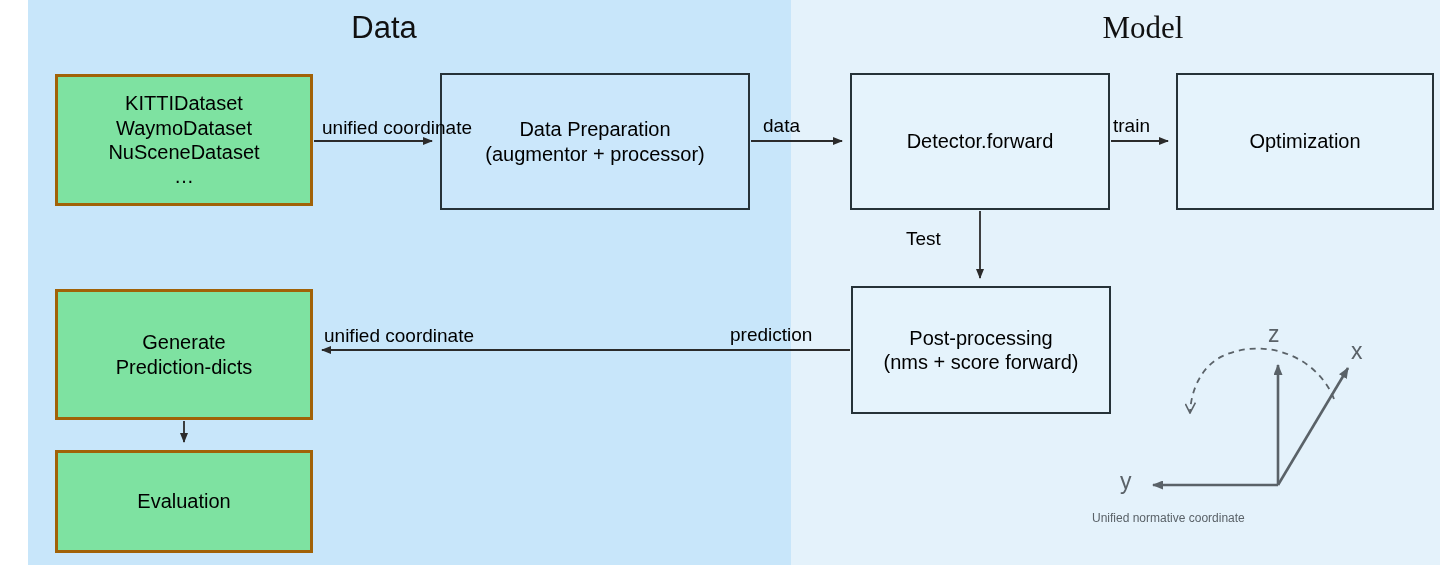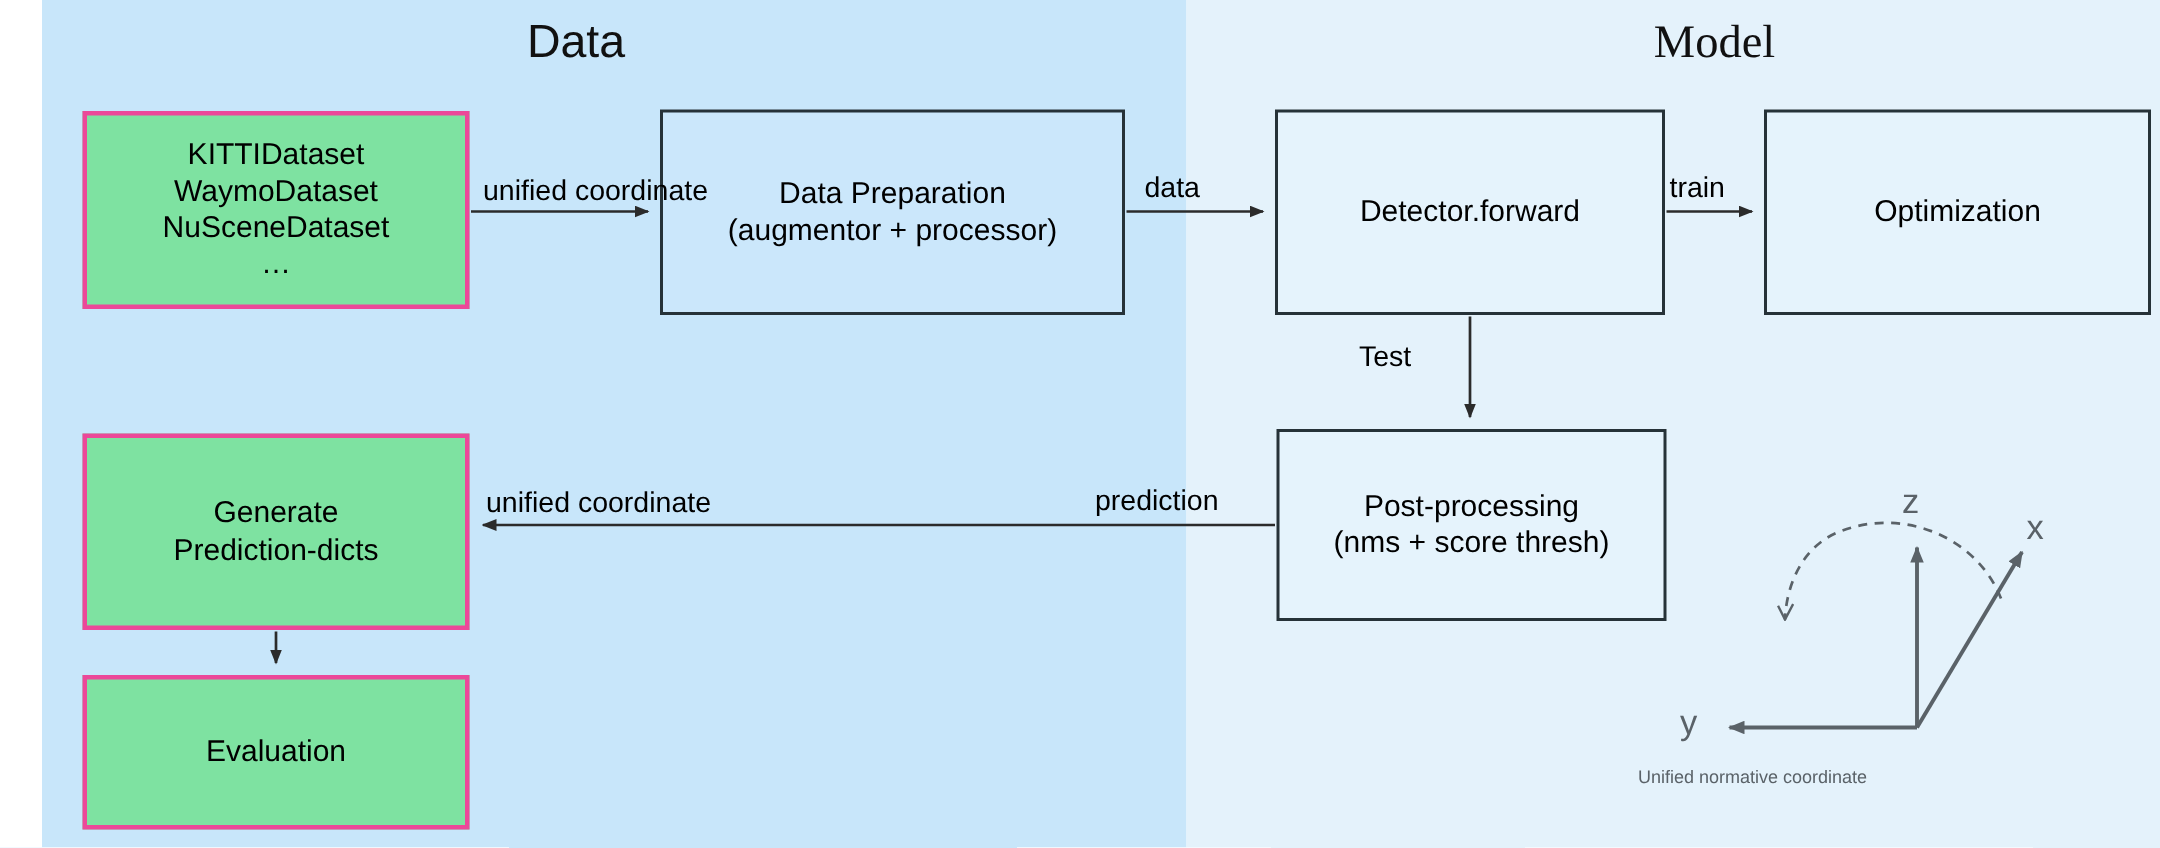--- a/index.html
+++ b/index.html
@@ -35,21 +35,21 @@
     position: absolute;
     font-size: 31px;
     color: #111111;
     white-space: nowrap;
     text-align: center;
     line-height: 1;
   }
   .node {
     position: absolute;
     box-sizing: border-box;
-    border: 3px solid #ec4899;
+    border: 3px solid #a16207;
     display: flex;
     align-items: center;
     justify-content: center;
     text-align: center;
     color: #000000;
     font-size: 20px;
     line-height: 1.22;
     white-space: pre-line;
   }
   .node.green {
@@ -110,21 +110,21 @@
 …</div>
 
   <div class="node light-left" style="left:412px; top:73px; width:310px; height:137px;">Data Preparation
 (augmentor + processor)</div>
 
   <div class="node light-right" style="left:822px; top:73px; width:260px; height:137px;">Detector.forward</div>
 
   <div class="node light-right" style="left:1148px; top:73px; width:258px; height:137px;">Optimization</div>
 
   <div class="node light-right" style="left:823px; top:286px; width:260px; height:128px;">Post-processing
-(nms + score thresh)</div>
+(nms + score forward)</div>
 
   <div class="node green" style="left:27px; top:289px; width:258px; height:131px;">Generate
 Prediction-dicts</div>
 
   <div class="node green" style="left:27px; top:450px; width:258px; height:103px;">Evaluation</div>
 
   <svg class="overlay" viewBox="0 0 1440 565">
     <defs>
       <marker id="arrow" markerWidth="10" markerHeight="8" refX="9" refY="4" orient="auto" markerUnits="userSpaceOnUse">
         <path d="M0,0 L10,4 L0,8 z" fill="#2b2b2b"></path>

